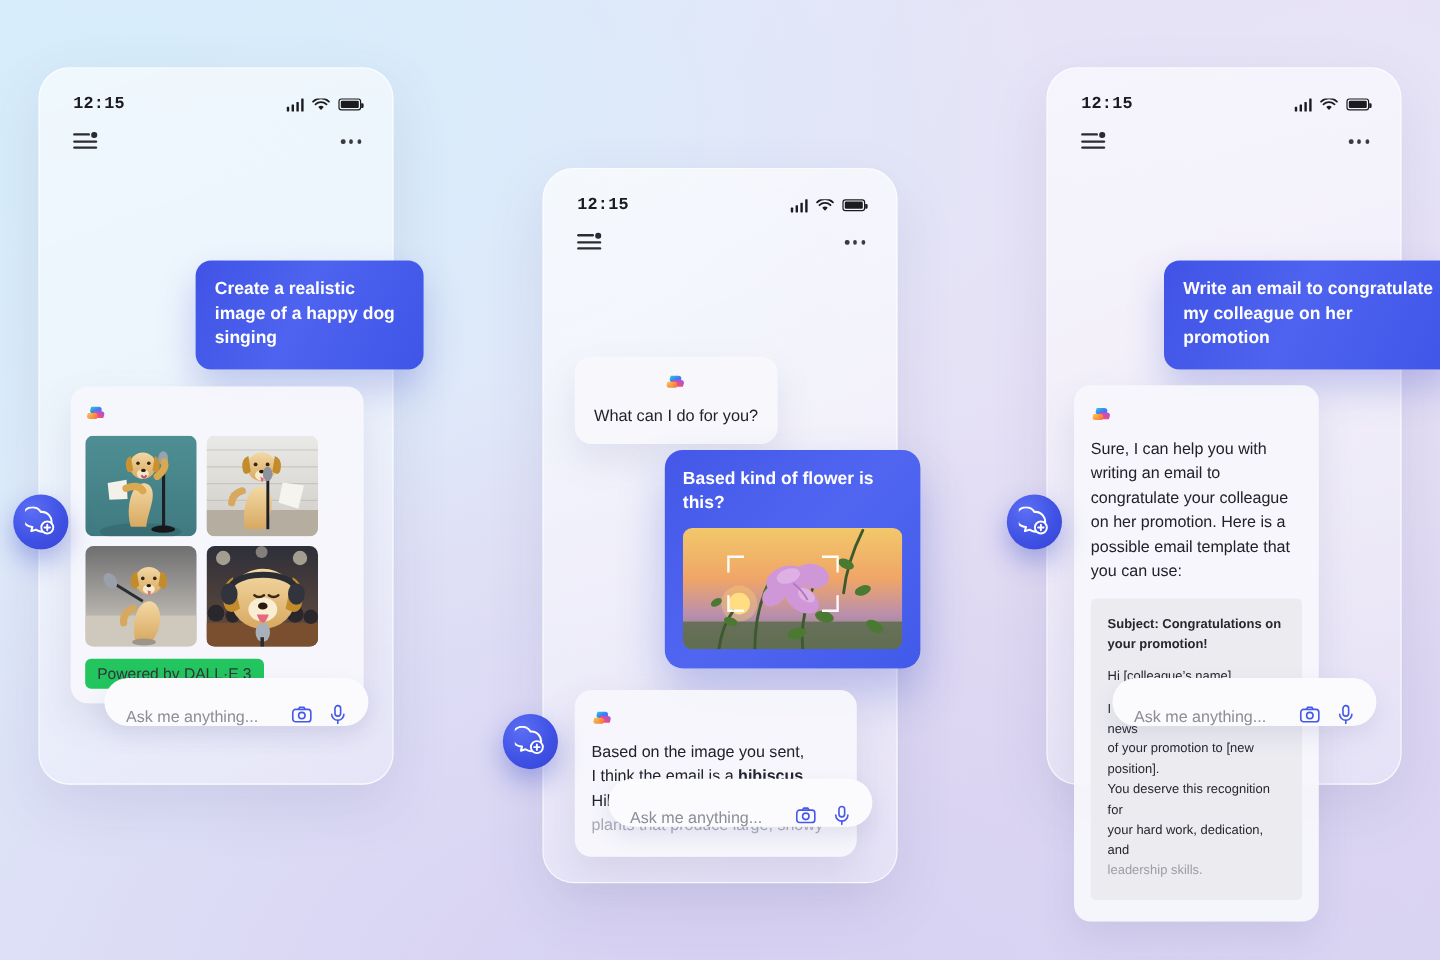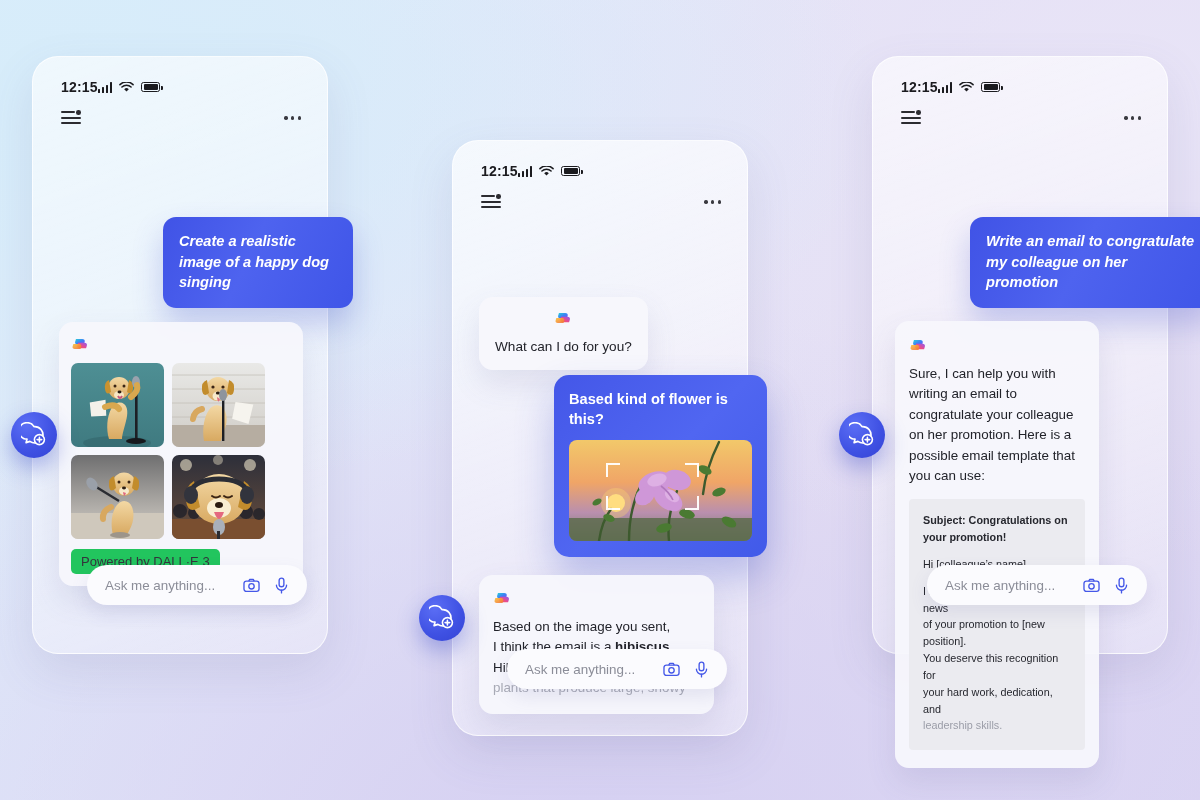--- a/index.html
+++ b/index.html
@@ -24,22 +24,22 @@
     box-shadow:0 18px 46px rgba(90,90,150,.13);
     overflow:visible;
   }
   #phone1 { left:32px;  top:56px;  width:296px; height:598px; }
   #phone2 { left:452px; top:140px; width:296px; height:596px;
             background:linear-gradient(160deg, rgba(255,255,255,.70), rgba(255,255,255,.34)); }
   #phone3 { left:872px; top:56px;  width:296px; height:598px; }
 
   
   .statusbar {
-    display:flex; align-items:center; 
-    padding:20px 26px 0 28px; height:40px;
+    display:flex; align-items:center; justify-content:space-between;
+    padding:20px 26px 0 28px; height:40px;font-family:Liberation Mono, monospace;
   }
   .clock { font-size:14px; font-weight:600; color:#1b1b1f; letter-spacing:.2px; }
   .sb-icons { display:flex; align-items:center; gap:7px; }
   .sig { display:flex; align-items:flex-end; gap:1.5px; height:11px; }
   .sig i { width:2.5px; background:#1b1b1f; border-radius:.5px; display:block; }
   .sig i:nth-child(1){height:3.5px}.sig i:nth-child(2){height:5.5px}
   .sig i:nth-child(3){height:8px}.sig i:nth-child(4){height:11px}
   .batt { width:19px; height:10px; border:1.4px solid #1b1b1f; border-radius:2.5px;
           position:relative; padding:1.3px; }
   .batt::after { content:""; position:absolute; right:-3.4px; top:3px; width:2px; height:4px;
@@ -61,21 +61,20 @@
 
   
   .msgs { position:relative; padding:0 22px; }
 
   .user-bubble {
     position:absolute;
     background:linear-gradient(115deg,#4053e6 0%,#4e63ef 45%,#3f55e8 100%);
     color:#fff; border-radius:13px; padding:14px 16px 15px;
     font-size:14.6px; line-height:1.42; font-weight:600;
     box-shadow:0 16px 30px rgba(62,78,200,.26);
-    font-style:italic;
   }
   #u1 { left:130px; top:92px;  width:190px; }
   #u3 { left:97px;  top:92px;  width:246px; }
 
   
   .bot-card {
     position:absolute; background:rgba(247,247,252,.94);
     border-radius:14px; box-shadow:0 14px 30px rgba(95,95,150,.13);flex-direction:column;
   }
   .bot-row { display:flex; gap:10px; }
@@ -118,21 +117,21 @@
   .email p { margin-top:10px; }
   .email .dim { color:#9b9da8; }
 
   
   .composer { position:absolute; left:0; right:0; display:flex; align-items:center; }
   #c1 { bottom:48px; padding-left:54px; padding-right:20px; }
   #c2 { bottom:46px; padding-left:54px; padding-right:20px; }
   #c3 { bottom:48px; padding-left:54px; padding-right:20px; }
   .inputbar {
     flex:1; height:40px; background:#fbfbfe; border-radius:20px;
-    display:flex; align-items:center; padding:0 16px 0 18px;
+    display:flex; align-items:flex-end; padding:0 16px 0 18px;
     box-shadow:0 8px 18px rgba(100,100,160,.13);
   }
   .ph { flex:1; font-size:13.4px; color:#8b8d98; }
   .ic { width:19px; height:19px; margin-left:11px; }
 
   .fab {
     position:absolute; width:46px; height:46px; border-radius:50%;
     background:radial-gradient(circle at 34% 28%,#5b6ef5 0%,#3f51e3 58%,#3443d4 100%);
     box-shadow:0 10px 22px rgba(56,70,200,.38);
     display:flex; align-items:center; justify-content:center;

